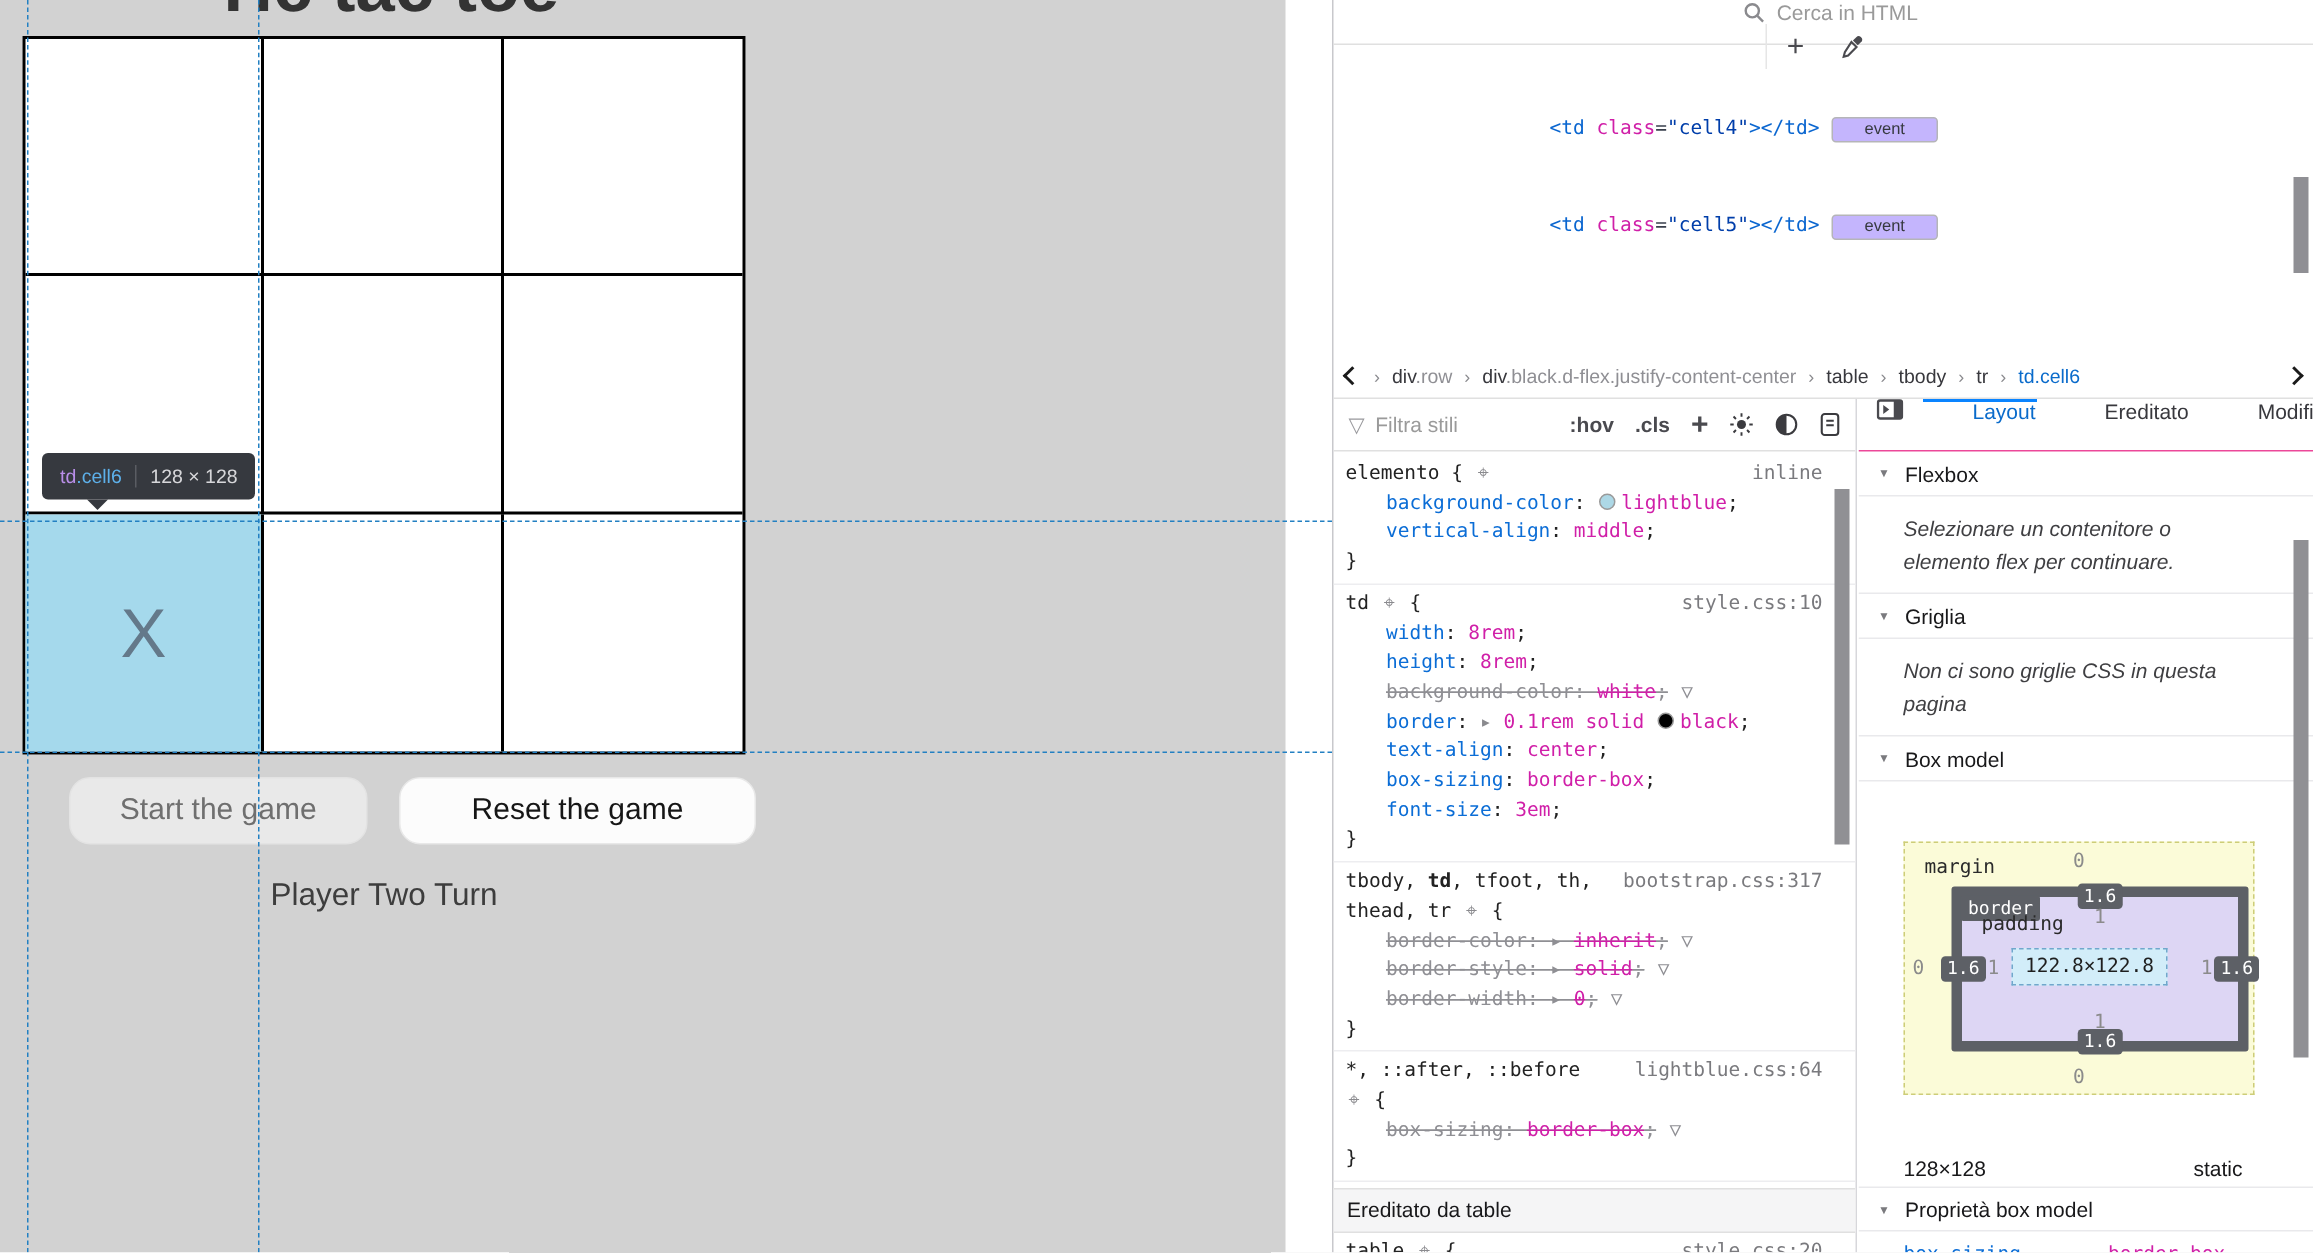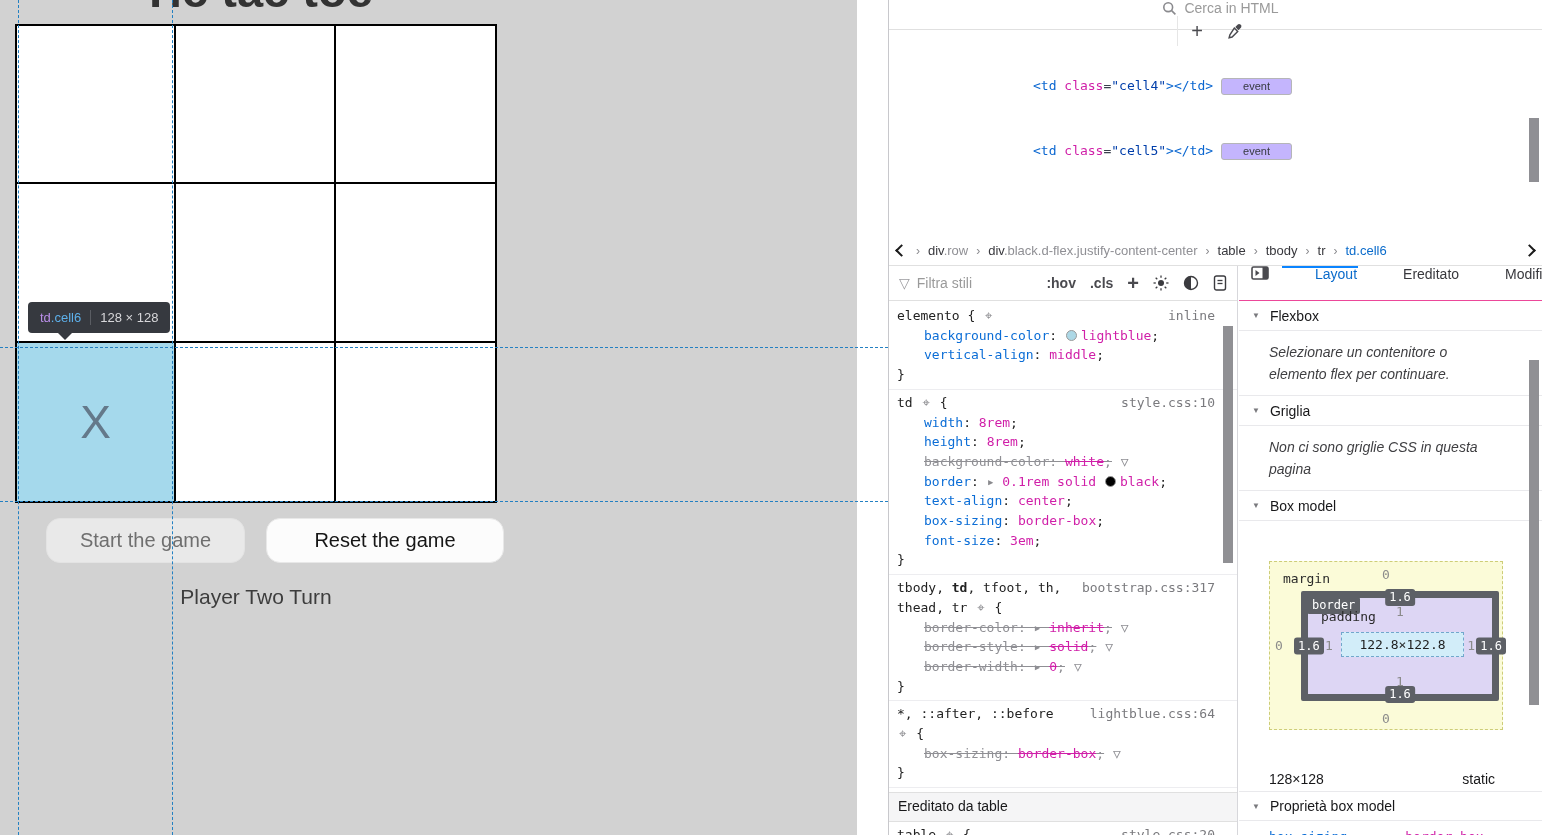--- a/index.html
+++ b/index.html
@@ -121,21 +121,21 @@
   .bm-b-bottom{left:50%;bottom:-9px;transform:translateX(-50%);}
   .bm-b-left{left:-14px;top:50%;transform:translateY(-50%);}
   .bm-b-right{right:-14px;top:50%;transform:translateY(-50%);}
   .bm-label-border{position:absolute;left:-1px;top:-1px;background:#5d6066;color:#fff;border-radius:2px;
                    padding:0 5px;font-size:12px;line-height:17px;}
   .bm-label-padding{position:absolute;left:13px;top:11px;}
   .bm-p-top{position:absolute;left:0;width:100%;top:6px;text-align:center;}
   .bm-p-bottom{position:absolute;left:0;width:100%;bottom:5px;text-align:center;}
   .bm-p-left{position:absolute;left:17px;top:40px;}
   .bm-p-right{position:absolute;right:17px;top:40px;}
-  .bm-content{position:absolute;left:33px;top:34px;width:123px;height:25px;background:#d2edf9;
+  .bm-content{position:absolute;left:33px;top:34px;width:104px;height:25px;background:#d2edf9;
               border:1px dashed #71a7cc;box-sizing:border-box;text-align:center;line-height:23px;color:#1f1f1f;}
   .lp-dims{display:flex;justify-content:space-between;padding:0 48px 0 30px;height:24px;align-items:center;
            font-size:14px;color:#18181a;}
   .lp-h.bt{border-top:1px solid #e9e9ec;}
   .lp-clip{padding:8px 0 0 30px;font-family:"DejaVu Sans Mono","Liberation Mono",monospace;font-size:13px;}
   .lp-clip .pn{color:#0b6dd6;} .lp-clip .pv{color:#d01fa8;margin-left:58px;}
   .lp-thumb{position:absolute;left:290px;top:94px;width:10px;height:345px;background:#909094;}
 
   svg.ic{display:block;}
 </style>

